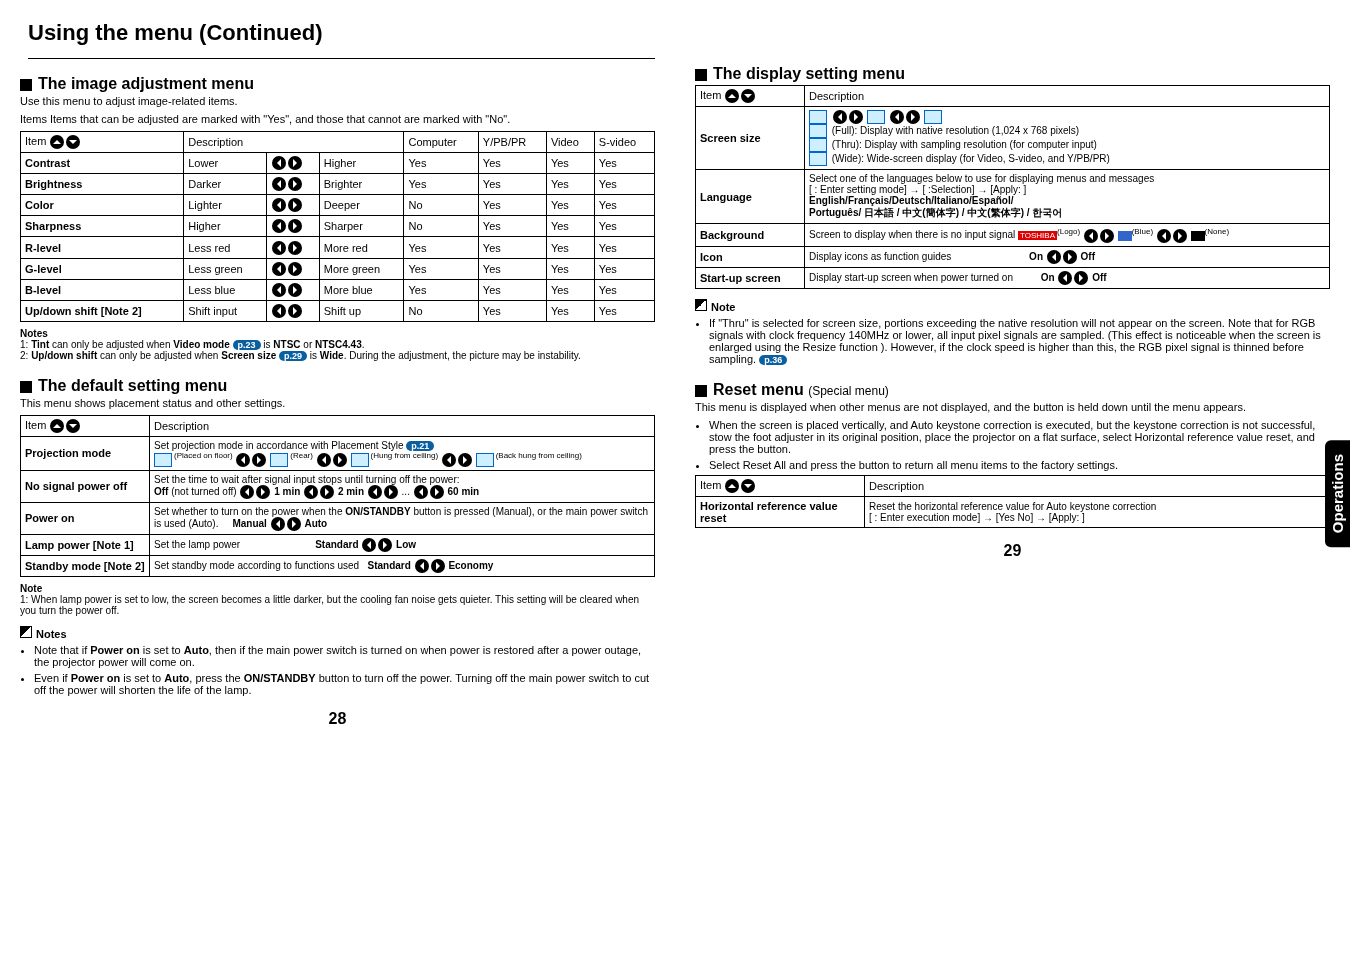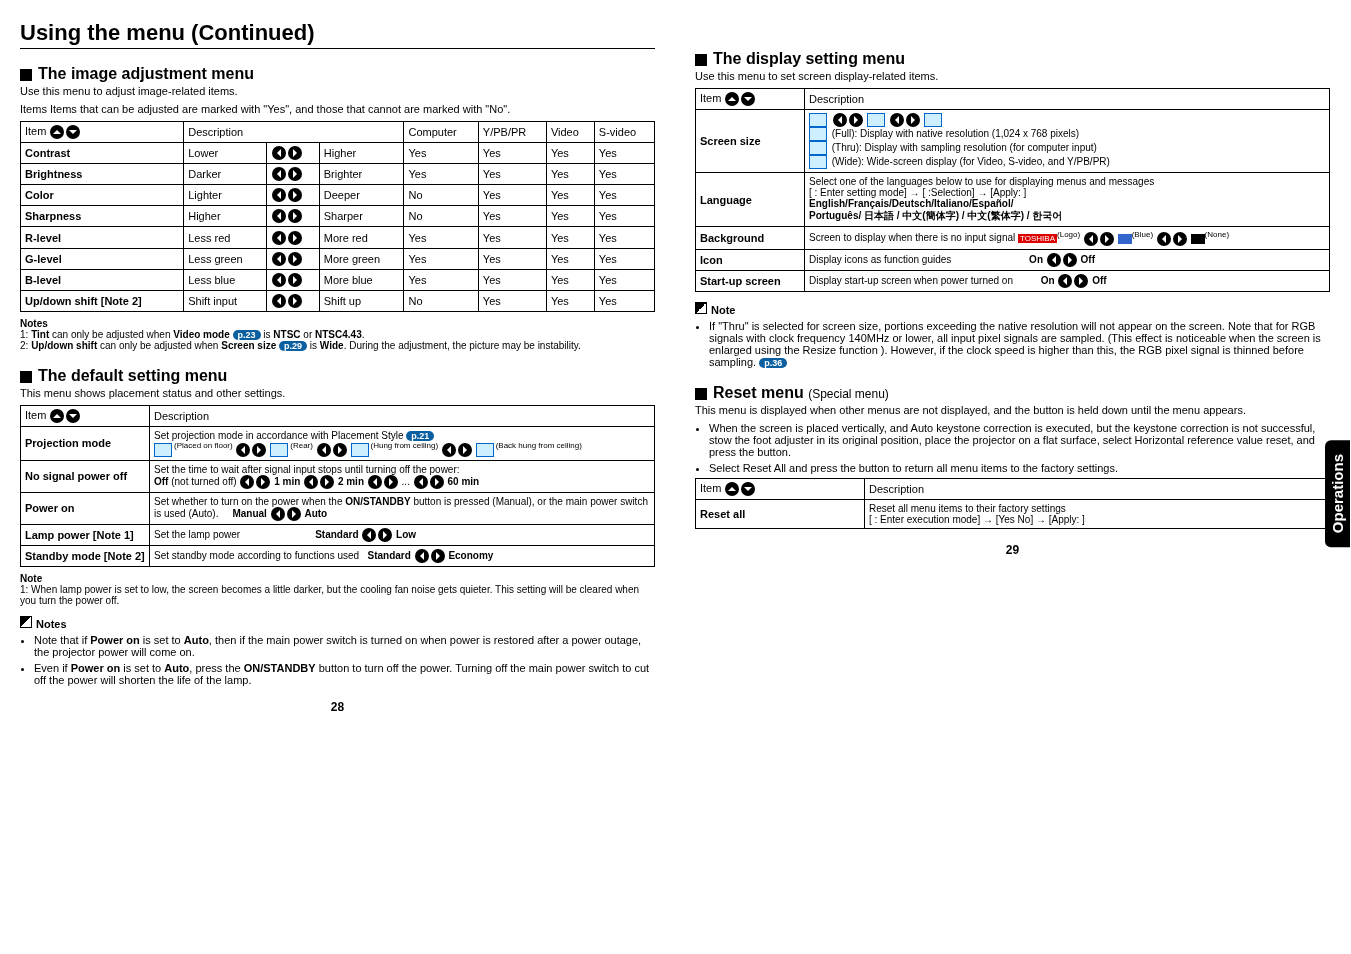--- a/index.html
+++ b/index.html
@@ -1,39 +1,39 @@
 <!DOCTYPE html>
 <html><head>
 <meta charset="utf-8">
 <style>
 body{font-family:Arial,Helvetica,sans-serif;font-size:12px;color:#000;margin:0;padding:20px;background:#fff}
 .page{display:flex;gap:40px;max-width:1310px;position:relative}
 .col{flex:1}
-h1{font-size:22px;font-weight:bold;margin:0 0 4px 0;border-bottom:1px solid #000;padding-bottom:2px}
+h1{font-size:22px;font-weight:bold;margin:0 0 4px 8px;border-bottom:1px solid #000;padding-bottom:12px}
 h2{font-size:16px;font-weight:bold;margin:16px 0 2px 0}
 h2 .sq{display:inline-block;width:12px;height:12px;background:#000;margin-right:6px;vertical-align:middle}
 .sub{font-size:11px;margin:0 0 6px 0}
 table{border-collapse:collapse;width:100%;font-size:11px}
 th,td{border:1px solid #000;padding:3px 4px;text-align:left;vertical-align:middle}
 th{font-weight:normal;text-align:left}
 .arrowbtn{display:inline-block;width:14px;height:14px;border-radius:50%;background:#000;vertical-align:middle;position:relative;margin:0 1px}
 .arrowbtn::after{content:"";position:absolute;width:0;height:0;border:4px solid transparent;top:3px}
 .arrowbtn.left::after{border-right-color:#fff;left:1px}
 .arrowbtn.right::after{border-left-color:#fff;left:5px}
 .arrowbtn.up::after{border-bottom-color:#fff;left:3px;top:1px}
 .arrowbtn.down::after{border-top-color:#fff;left:3px;top:5px}
 .notes{font-size:10px;margin-top:6px}
 .notes b{font-weight:bold}
 .pill{display:inline-block;background:#0a5fa0;color:#fff;border-radius:8px;padding:0 5px;font-size:9px;font-weight:bold}
 .notehdr{font-weight:bold;font-size:11px;margin-top:10px}
 .notehdr::before{content:"";display:inline-block;width:10px;height:10px;border:1px solid #000;margin-right:4px;background:linear-gradient(135deg,#000 50%,#fff 50%)}
 ul.bul{margin:4px 0 0 14px;padding:0;font-size:11px}
 ul.bul li{margin-bottom:4px}
 .tab{display:inline-block;position:absolute;right:-20px;top:420px;background:#000;color:#fff;writing-mode:vertical-rl;transform:rotate(180deg);padding:14px 4px;font-size:15px;font-weight:bold;border-radius:0 6px 6px 0}
-.pgnum{text-align:center;font-weight:bold;font-size:12px;margin-top:14px}
+.pgnum{text-align:center;font-weight:bold;font-size:16px;margin-top:14px}
 .descwide{font-size:10px}
 .boxicon{display:inline-block;width:16px;height:12px;border:1px solid #06c;background:#cdefff;vertical-align:middle;margin-right:2px}
 .special{font-size:12px;font-weight:normal}
 td.item b{font-weight:bold}
 .sup{font-size:8px;vertical-align:super}
 .center{text-align:left}
 </style>
 </head>
 <body>
 
@@ -183,22 +183,21 @@
     <div class="notehdr">Notes</div>
     <ul class="bul">
       <li><span>Note that if </span><b>Power on</b><span> is set to </span><b>Auto</b><span>, then if the main power switch is turned on when power is restored after a power outage, the projector power will come on.</span></li>
       <li><span>Even if </span><b>Power on</b><span> is set to </span><b>Auto</b><span>, press the </span><b>ON/STANDBY</b><span> button to turn off the power. Turning off the main power switch to cut off the power will shorten the life of the lamp.</span></li>
     </ul>
 
     <div class="pgnum">28</div>
   </div>
 
   <div class="col">
-    <h2 style="margin-top:30px"><span class="sq"></span><span>The display setting menu</span></h2>
-    <p class="sub">Use this menu to set screen display-related items.</p>
+    <h2 style="margin-top:45px"><span class="sq"></span><span>The display setting menu</span></h2>
 
     <table>
       <tbody>
           <tr>
             <th style="width:100px"><span>Item</span> <span class="arrowbtn up"></span><span class="arrowbtn down"></span></th>
             <th>Description</th>
           </tr>
       <tr>
             <td class="item"><b>Screen size</b></td>
             <td class="descwide"><span class="boxicon"></span> <span class="arrowbtn left"></span><span class="arrowbtn right"></span> <span class="boxicon"></span> <span class="arrowbtn left"></span><span class="arrowbtn right"></span> <span class="boxicon"></span><br><span class="boxicon"></span> <span>(Full):  Display with native resolution (1,024 x 768 pixels)</span><br><span class="boxicon"></span> <span>(Thru): Display with sampling resolution (for computer input)</span><br><span class="boxicon"></span> <span>(Wide):  Wide-screen display (for Video, S-video, and Y/PB/PR)</span></td>
@@ -233,22 +232,22 @@
       <li>When the screen is placed vertically, and Auto keystone correction is executed, but the keystone correction is not successful, stow the foot adjuster in its original position, place the projector on a flat surface, select Horizontal reference value reset, and press the     button.</li>
       <li>Select Reset All and press the     button to return all menu items to the factory settings.</li>
     </ul>
     <table>
       <tbody>
           <tr>
             <th style="width:160px"><span>Item</span> <span class="arrowbtn up"></span><span class="arrowbtn down"></span></th>
             <th>Description</th>
           </tr>
       <tr>
-            <td class="item"><b>Reset all</b></td>
-            <td class="descwide"><span>Reset all menu items to their factory settings</span><br><span>[    : Enter execution mode] → [Yes        No] → [Apply:    ]</span></td>
+            <td class="item"><b>Horizontal reference value reset</b></td>
+            <td class="descwide"><span>Reset the horizontal reference value for Auto keystone correction</span><br><span>[    : Enter execution mode] → [Yes        No] → [Apply:    ]</span></td>
           </tr>
     </tbody>
       </table>
 
     <div class="pgnum">29</div>
   </div>
 
   <div class="tab">Operations</div>
 </div>
 

